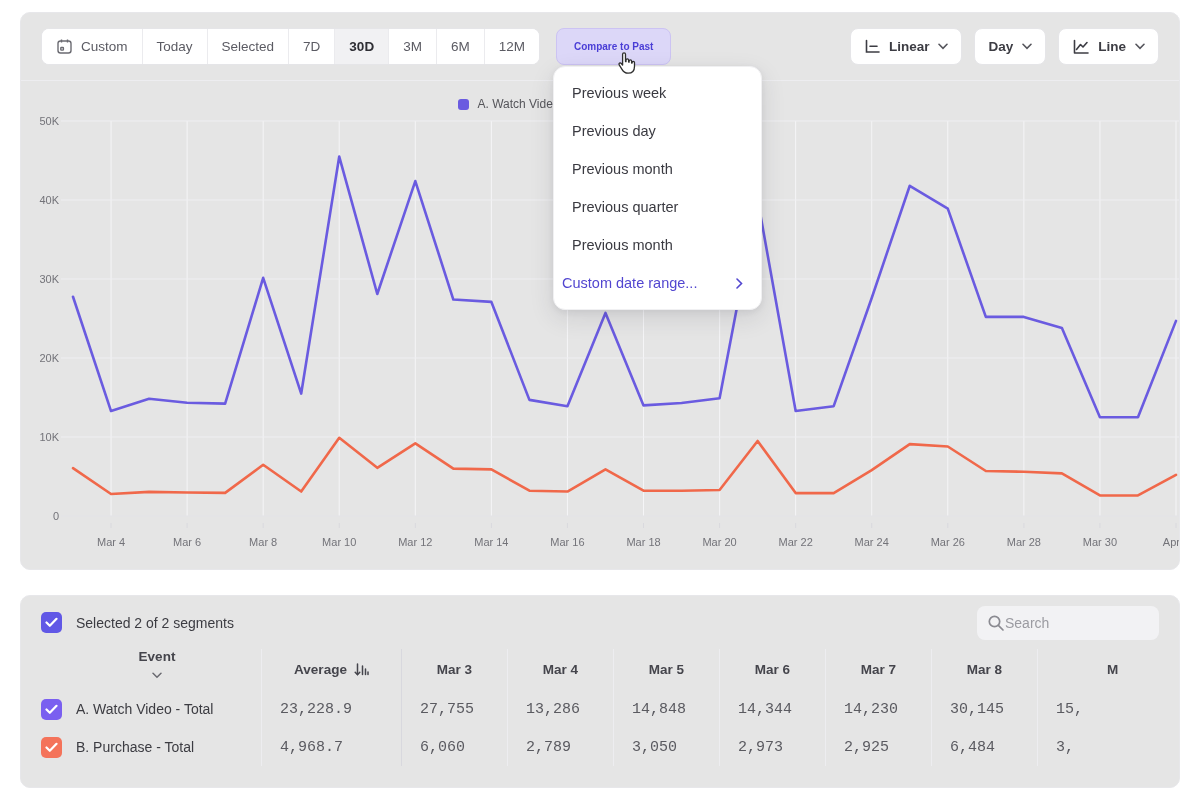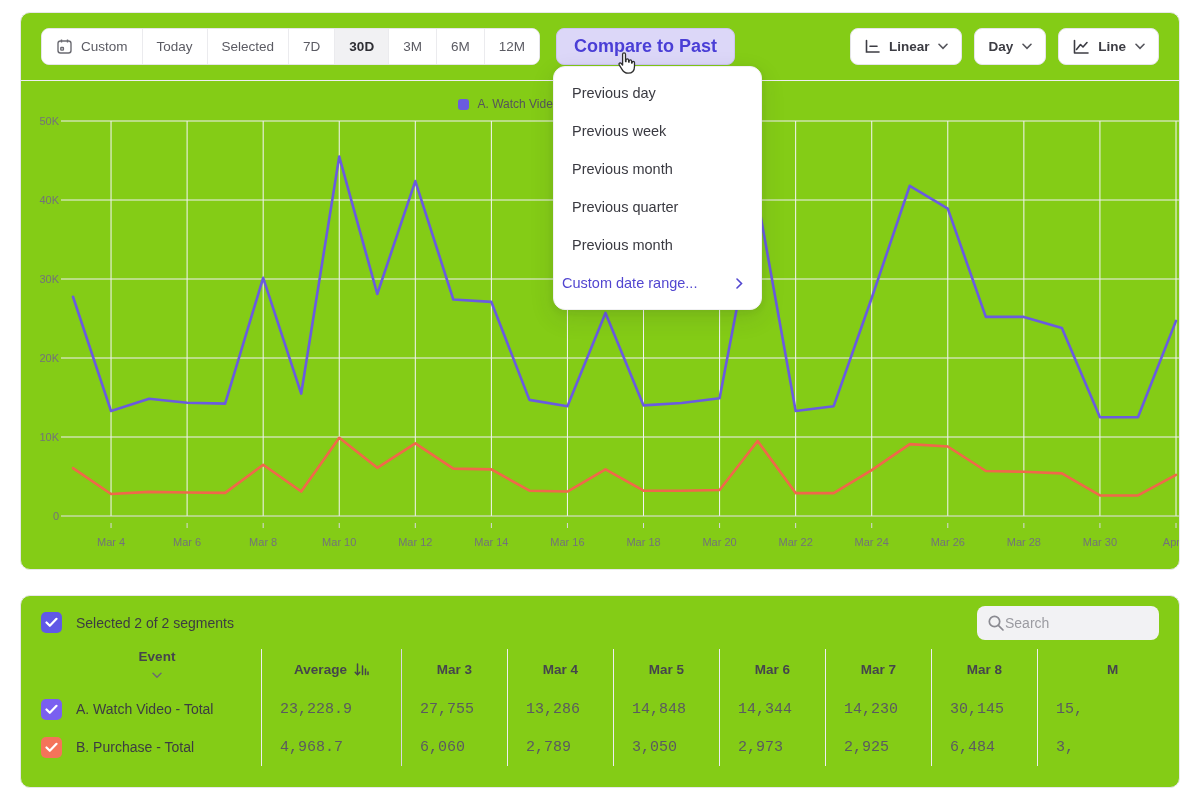--- a/index.html
+++ b/index.html
@@ -1,34 +1,34 @@
 <!DOCTYPE html>
 <html><head>
 <meta charset="utf-8">
 <style>
   * { margin:0; padding:0; box-sizing:border-box; }
   html,body { width:1200px; height:802px; background:#ffffff; overflow:hidden;
               font-family:"Liberation Sans", sans-serif; color:#3f3f46; }
 
-  .card { position:absolute; background:#84cc16; border:1px solid #e7e7ea; border-radius:10px; }
+  .card { position:absolute; background:#e5e5e5; border:1px solid #e7e7ea; border-radius:10px; }
   #chart-card { left:20px; top:12px; width:1160px; height:558px; }
   #table-card { left:20px; top:595px; width:1160px; height:193px; overflow:hidden; }
 
   
   .toolbar { display:flex; align-items:center; height:68px; padding:0 20px;
              border-bottom:1px solid #ededf0; position:relative; z-index:2; background:transparent;}
   .seg { display:flex; align-items:stretch; border:1px solid #e5e5e8; border-radius:8px;
          overflow:hidden; height:37px; background:#fff; }
   .seg-btn { display:flex; align-items:center; gap:8px; padding:0 14px; font-size:13.5px;
              color:#5b5b63; border-left:1px solid #ebebee; cursor:pointer; white-space:nowrap; background:#fff;}
   .seg-btn:first-child { border-left:none; }
   .seg-btn.selected { background:#f1f1f3; color:#2e2e34; font-weight:bold; }
   .cmp-btn { margin-left:16px; height:37px; display:flex; align-items:center; padding:12px 17px;
              background:#dcd7f8; border:1px solid #ccc3f3; border-radius:8px; color:#4a3ed6;
-             font-size:18px; font-weight:bold; cursor:pointer; white-space:nowrap;}
+             font-size:10px; font-weight:bold; cursor:pointer; white-space:nowrap;}
   .right-group { margin-left:auto; display:flex; gap:12px; }
   .drop-btn { height:37px; display:flex; align-items:center; gap:9px; padding:0 13px;
               border:1px solid #e5e5e8; border-radius:8px; background:#fff; font-size:13.5px;
               color:#3c3c43; font-weight:bold; cursor:pointer; white-space:nowrap;}
   .icon { display:inline-flex; flex:none; }
 
   
   #legend { position:absolute; left:0; top:84px; width:100%; display:flex; justify-content:center;
             gap:26px; z-index:1; }
   .legend-item { display:flex; align-items:center; gap:8px; font-size:12px; color:#55555a; cursor:pointer;}
@@ -222,22 +222,22 @@
       <line x1="40" y1="119" x2="1158" y2="119" stroke="#efeff2" stroke-width="1"></line>
       <text x="38" y="123" text-anchor="end" font-size="11" fill="#737379" font-family="Liberation Sans, sans-serif">40K</text>
       <line x1="40" y1="40" x2="1158" y2="40" stroke="#efeff2" stroke-width="1"></line>
       <text x="38" y="44" text-anchor="end" font-size="11" fill="#737379" font-family="Liberation Sans, sans-serif">50K</text>
       <polyline points="52,215.73549999999997 90.0344827586207,330.0406 128.0689655172414,317.7008 166.10344827586206,321.6824 204.13793103448276,322.58299999999997 242.17241379310346,196.8545 280.2068965517241,312.55 318.2413793103448,75.55000000000001 356.2758620689655,213.01 394.3103448275862,100.04000000000002 432.3448275862069,218.54 470.37931034482756,220.91 508.41379310344826,318.87 546.448275862069,325.19 584.4827586206897,231.97 622.5172413793103,324.4 660.551724137931,322.03000000000003 698.5862068965517,317.29 736.6206896551724,118.20999999999998 774.6551724137931,329.93 812.6896551724138,325.19 850.7241379310345,216.95999999999998 888.7586206896551,104.78000000000003 926.7931034482758,127.69 964.8275862068965,235.92 1002.8620689655172,235.92 1040.896551724138,246.98000000000002 1078.9310344827586,336.25 1116.9655172413793,336.25 1155,239.87" fill="none" stroke="#6a5be0" stroke-width="2.6" stroke-linejoin="round" stroke-linecap="round"></polyline>
       <polyline points="52,387.126 90.0344827586207,412.9669 128.0689655172414,410.905 166.10344827586206,411.5133 204.13793103448276,411.8925 242.17241379310346,383.7764 280.2068965517241,410.51 318.2413793103448,356.78999999999996 356.2758620689655,386.81 394.3103448275862,362.32 432.3448275862069,387.6 470.37931034482756,388.39 508.41379310344826,409.72 546.448275862069,410.51 584.4827586206897,388.39 622.5172413793103,409.72 660.551724137931,409.72 698.5862068965517,408.93 736.6206896551724,359.95 774.6551724137931,412.09 812.6896551724138,412.09 850.7241379310345,389.18 888.7586206896551,363.11 926.7931034482758,365.48 964.8275862068965,389.97 1002.8620689655172,390.76 1040.896551724138,392.34000000000003 1078.9310344827586,414.46 1116.9655172413793,414.46 1155,393.92" fill="none" stroke="#f0684a" stroke-width="2.6" stroke-linejoin="round" stroke-linecap="round"></polyline>
     </svg>
 </div>
 
 <div id="compare-menu">
+  <div class="menu-item">Previous week</div>
   <div class="menu-item">Previous day</div>
-  <div class="menu-item">Previous week</div>
   <div class="menu-item">Previous month</div>
   <div class="menu-item">Previous quarter</div>
   <div class="menu-item">Previous month</div>
   <div class="menu-item custom">
     <span>Custom date range...</span>
     <span class="icon">
       <svg width="7" height="11" viewBox="0 0 7 11" fill="none" stroke="#5246d0" stroke-width="1.6" stroke-linecap="round">
           <path d="M1 1 L5.5 5.5 L1 10"></path>
         </svg>
     </span>

